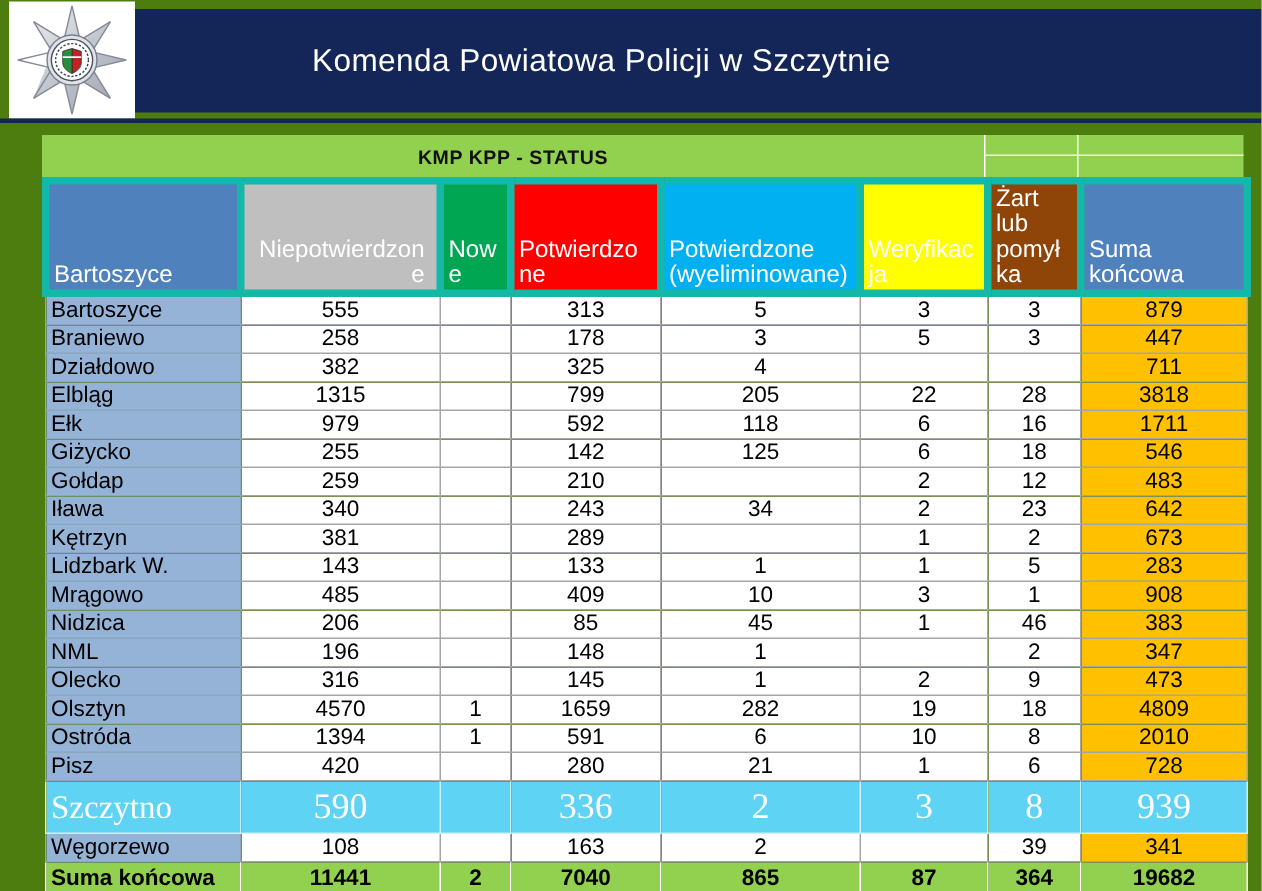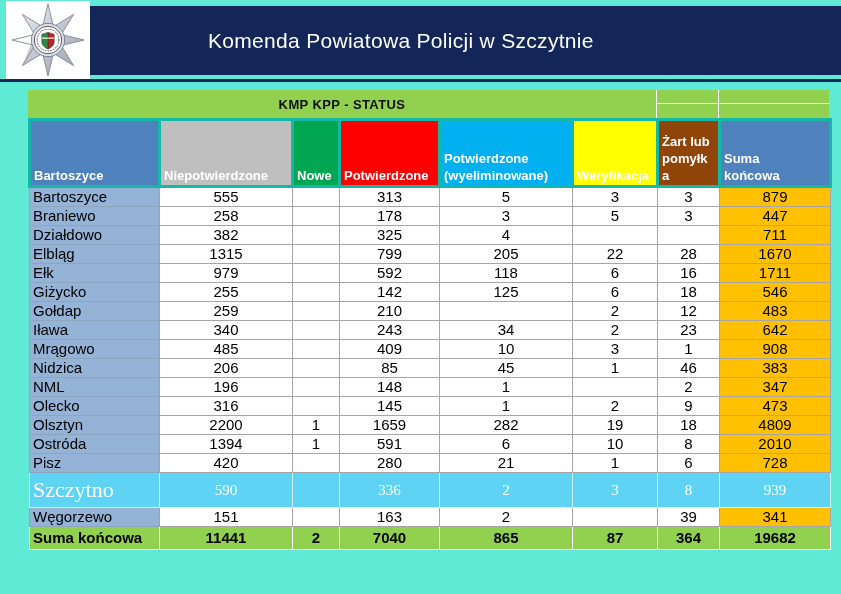--- a/index.html
+++ b/index.html
@@ -1,21 +1,21 @@
 <!DOCTYPE html>
 <html><head>
 <meta charset="utf-8">
 <style>
   * { box-sizing: border-box; }
   html, body { margin:0; padding:0; }
   body {
     width:841px; height:594px; background:#fff;
     font-family:"Liberation Sans", sans-serif; color:#000;
   }
-  .slide { position:relative; width:841px; height:594px; background:#5eead4; overflow:hidden; }
+  .slide { position:relative; width:841px; height:594px; background:#4d7c0f; overflow:hidden; }
 
   
   .title-bar {
     position:absolute; left:90px; top:6px; width:751px; height:69px;
     background:#142657; color:#fff; display:flex; align-items:center;
   }
   .title-bar span { font-size:21px; padding-left:118px; letter-spacing:.3px; }
   .title-underline { position:absolute; left:0; top:79px; width:841px; height:3px; background:#142657; }
   .logo { position:absolute; left:6px; top:1px; width:84px; height:78px; background:#fff;
           display:flex; align-items:center; justify-content:center; }
@@ -26,33 +26,33 @@
   .status-main span { font-size:13px; font-weight:bold; color:#111; letter-spacing:.4px; }
   .status-cell { background:#92D050; border-left:1px solid #fff; position:relative; }
   .status-cell.zart { width:62px; } .status-cell.suma { width:111px; }
   .status-cell::after { content:""; position:absolute; left:0; right:0; top:13px; height:1px; background:rgba(255,255,255,.85); }
 
   
   table.grid { position:absolute; left:28px; top:118px; width:801px;
                border-collapse:collapse; table-layout:fixed; }
   th.col-h {
     height:67px; vertical-align:bottom; text-align:left;
-    padding:1px 4px 1px 3px; font-size:13px; font-weight:bold; color:#fff;
-    line-height:17px; border:3px solid #14b8a6;
+    padding:1px 4px 1px 3px; font-size:16px; font-weight:normal; color:#fff;
+    line-height:17px; border:5px solid #14b8a6;
     overflow-wrap:break-word; word-wrap:break-word;
   }
-  th.th-niepotwierdzone { padding-right:8px; }
+  th.th-niepotwierdzone { padding-right:8px;text-align:right; }
   th.th-suma { padding-right:12px; }
   td.cell { border:1px solid #A6A6A6; font-size:15px; height:18px; line-height:18px; padding:0 3px; overflow:hidden; white-space:nowrap; }
   td.lbl { background:#95B3D7; text-align:left; border-color:#8CA6C0; }
   td.num { background:#fff; text-align:center; }
   td.suma { background:#FFC000; }
   tr.row-highlight .cell {
     background:#5FD3F3; color:#fff; border-color:#cdeffb;
-    font-family:"Liberation Serif", serif; font-size:15px; height:34px; line-height:34px;
+    font-family:"Liberation Serif", serif; font-size:24px; height:34px; line-height:34px;
   }
   tr.row-highlight td.lbl { font-size:22px; }
   tr.row-total .cell {
     background:#92D050; color:#000; font-weight:bold; font-size:15px;
     height:22px; line-height:22px; border-color:#fff; border-top-color:#A6A6A6;
   }
 </style>
 </head>
 <body>
 
@@ -150,21 +150,21 @@
           <td class="cell num suma">711</td>
         </tr>
         <tr class="row-normal">
           <td class="cell lbl">Elbląg</td>
           <td class="cell num">1315</td>
           <td class="cell num"></td>
           <td class="cell num">799</td>
           <td class="cell num">205</td>
           <td class="cell num">22</td>
           <td class="cell num">28</td>
-          <td class="cell num suma">1670</td>
+          <td class="cell num suma">3818</td>
         </tr>
         <tr class="row-normal">
           <td class="cell lbl">Ełk</td>
           <td class="cell num">979</td>
           <td class="cell num"></td>
           <td class="cell num">592</td>
           <td class="cell num">118</td>
           <td class="cell num">6</td>
           <td class="cell num">16</td>
           <td class="cell num suma">1711</td>
@@ -193,20 +193,40 @@
           <td class="cell lbl">Iława</td>
           <td class="cell num">340</td>
           <td class="cell num"></td>
           <td class="cell num">243</td>
           <td class="cell num">34</td>
           <td class="cell num">2</td>
           <td class="cell num">23</td>
           <td class="cell num suma">642</td>
         </tr>
         <tr class="row-normal">
+          <td class="cell lbl">Kętrzyn</td>
+          <td class="cell num">381</td>
+          <td class="cell num"></td>
+          <td class="cell num">289</td>
+          <td class="cell num"></td>
+          <td class="cell num">1</td>
+          <td class="cell num">2</td>
+          <td class="cell num suma">673</td>
+        </tr>
+        <tr class="row-normal">
+          <td class="cell lbl">Lidzbark W.</td>
+          <td class="cell num">143</td>
+          <td class="cell num"></td>
+          <td class="cell num">133</td>
+          <td class="cell num">1</td>
+          <td class="cell num">1</td>
+          <td class="cell num">5</td>
+          <td class="cell num suma">283</td>
+        </tr>
+        <tr class="row-normal">
           <td class="cell lbl">Mrągowo</td>
           <td class="cell num">485</td>
           <td class="cell num"></td>
           <td class="cell num">409</td>
           <td class="cell num">10</td>
           <td class="cell num">3</td>
           <td class="cell num">1</td>
           <td class="cell num suma">908</td>
         </tr>
         <tr class="row-normal">
@@ -234,21 +254,21 @@
           <td class="cell num">316</td>
           <td class="cell num"></td>
           <td class="cell num">145</td>
           <td class="cell num">1</td>
           <td class="cell num">2</td>
           <td class="cell num">9</td>
           <td class="cell num suma">473</td>
         </tr>
         <tr class="row-normal">
           <td class="cell lbl">Olsztyn</td>
-          <td class="cell num">2200</td>
+          <td class="cell num">4570</td>
           <td class="cell num">1</td>
           <td class="cell num">1659</td>
           <td class="cell num">282</td>
           <td class="cell num">19</td>
           <td class="cell num">18</td>
           <td class="cell num suma">4809</td>
         </tr>
         <tr class="row-normal">
           <td class="cell lbl">Ostróda</td>
           <td class="cell num">1394</td>
@@ -274,21 +294,21 @@
           <td class="cell num">590</td>
           <td class="cell num"></td>
           <td class="cell num">336</td>
           <td class="cell num">2</td>
           <td class="cell num">3</td>
           <td class="cell num">8</td>
           <td class="cell num">939</td>
         </tr>
         <tr class="row-normal">
           <td class="cell lbl">Węgorzewo</td>
-          <td class="cell num">151</td>
+          <td class="cell num">108</td>
           <td class="cell num"></td>
           <td class="cell num">163</td>
           <td class="cell num">2</td>
           <td class="cell num"></td>
           <td class="cell num">39</td>
           <td class="cell num suma">341</td>
         </tr>
         <tr class="row-total">
           <td class="cell lbl">Suma końcowa</td>
           <td class="cell num">11441</td>

